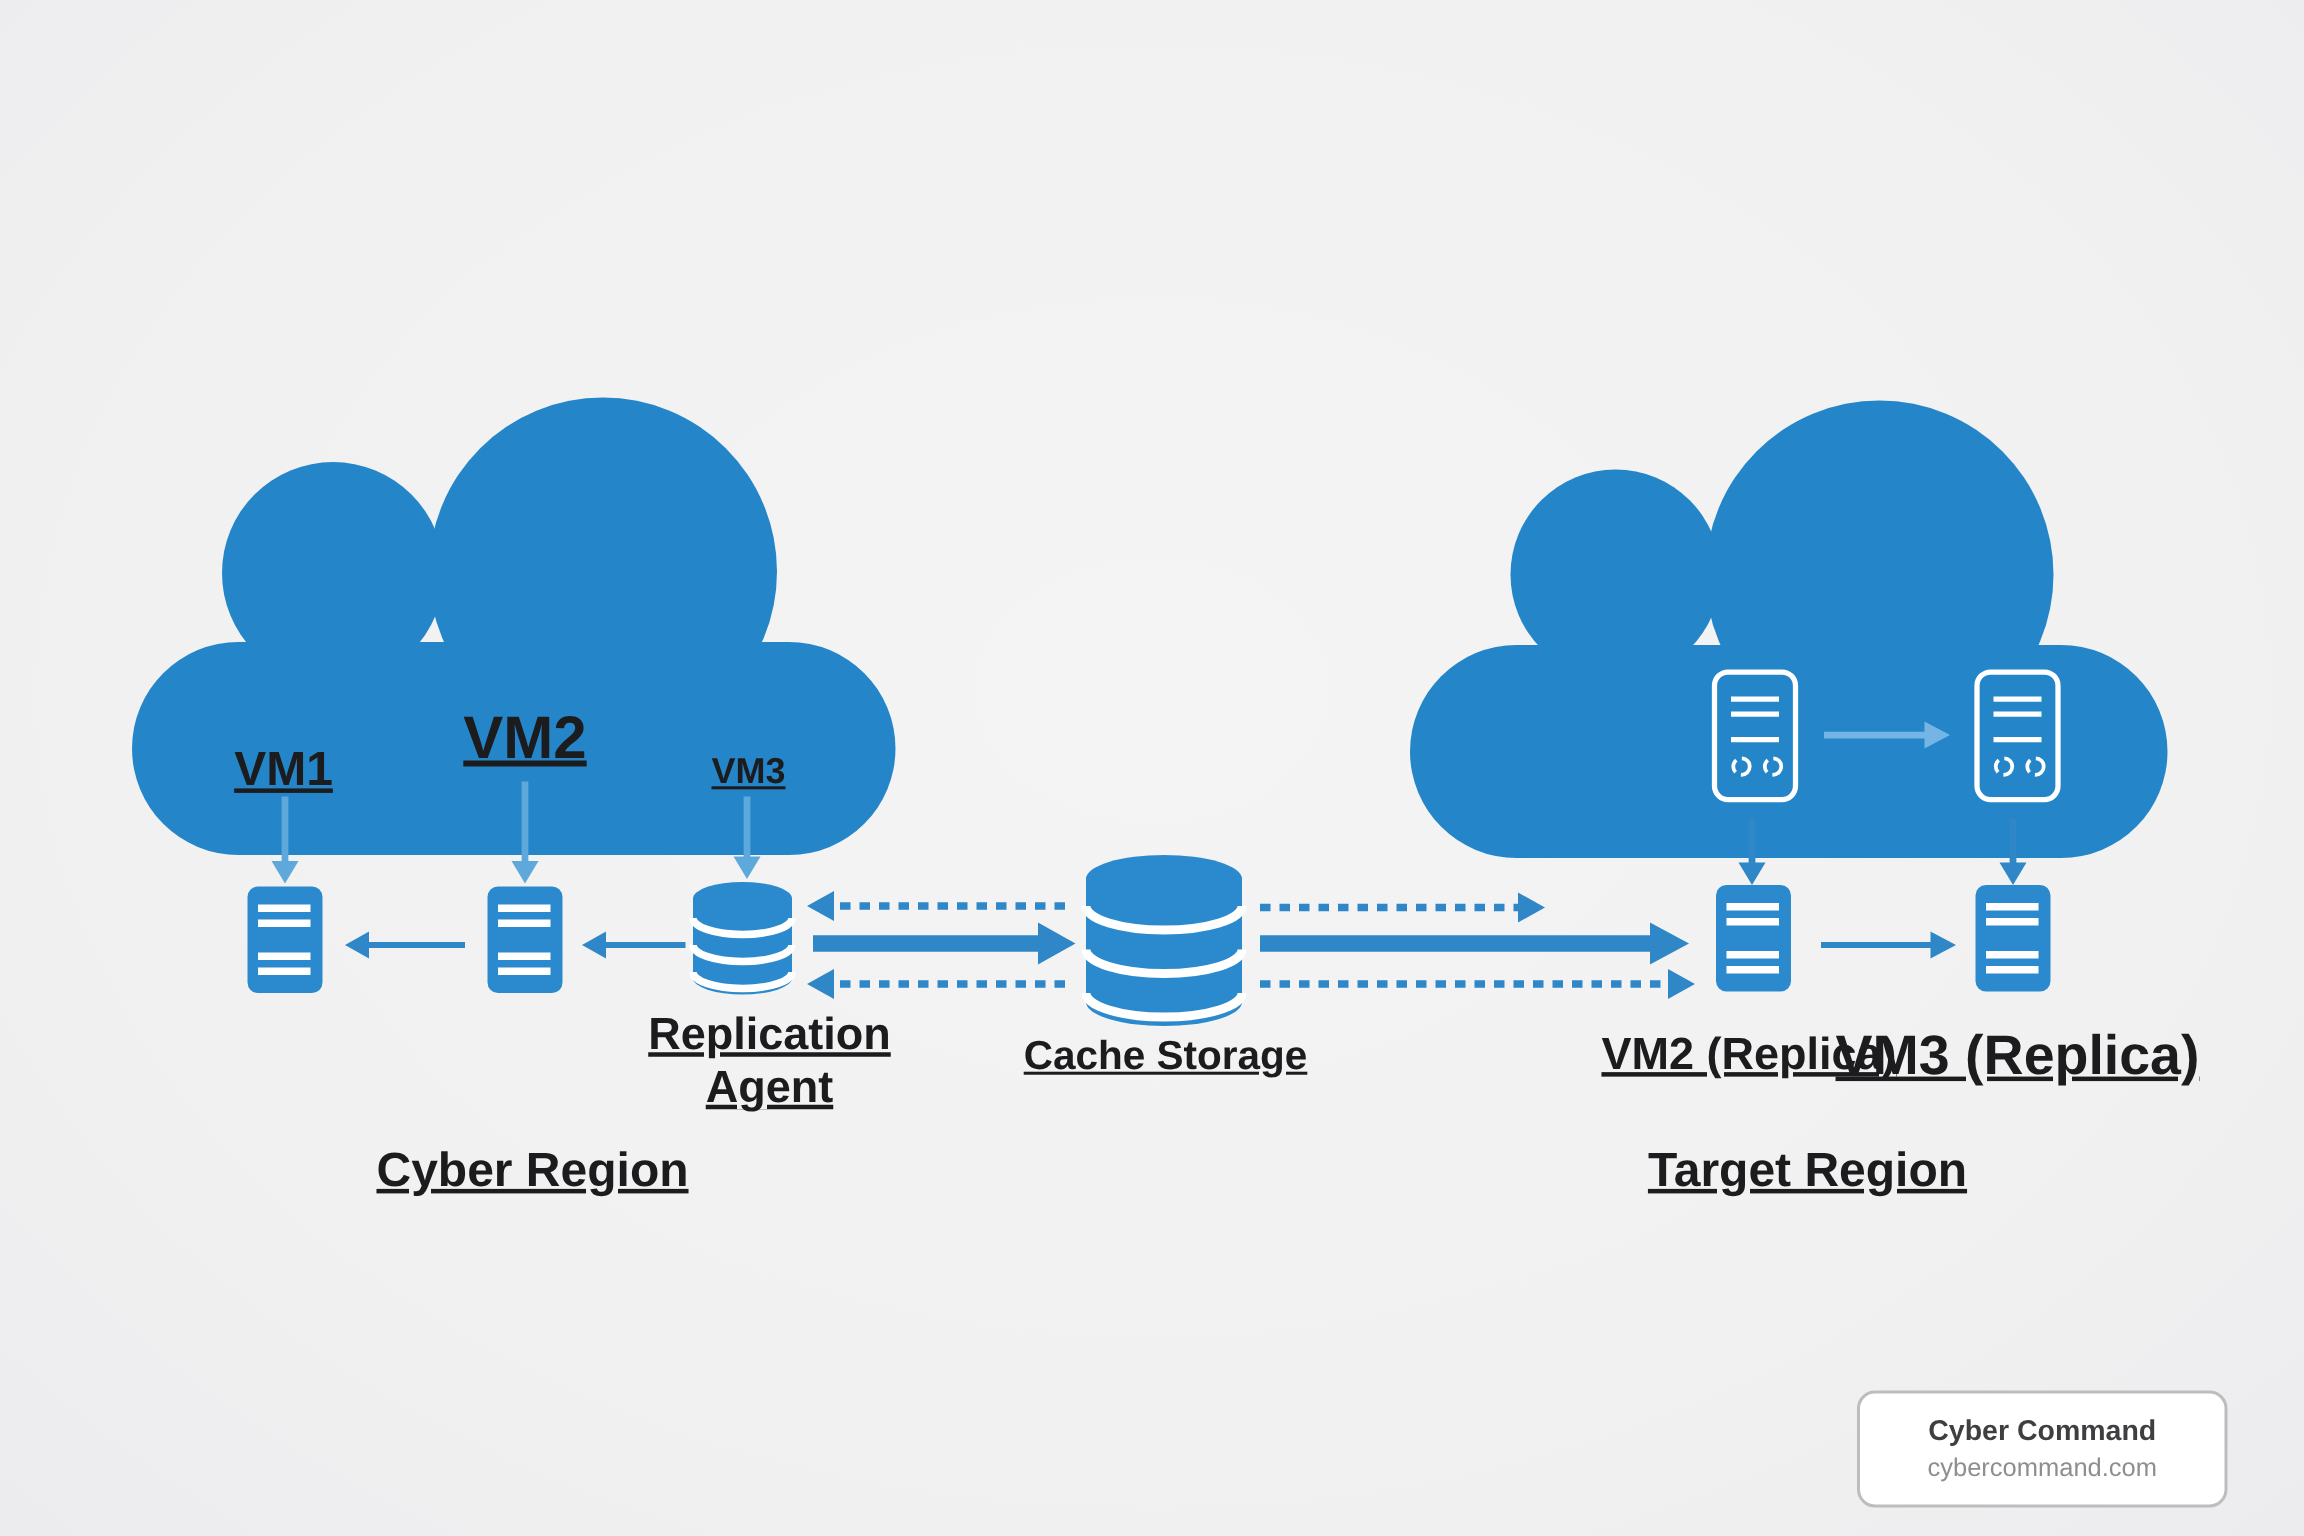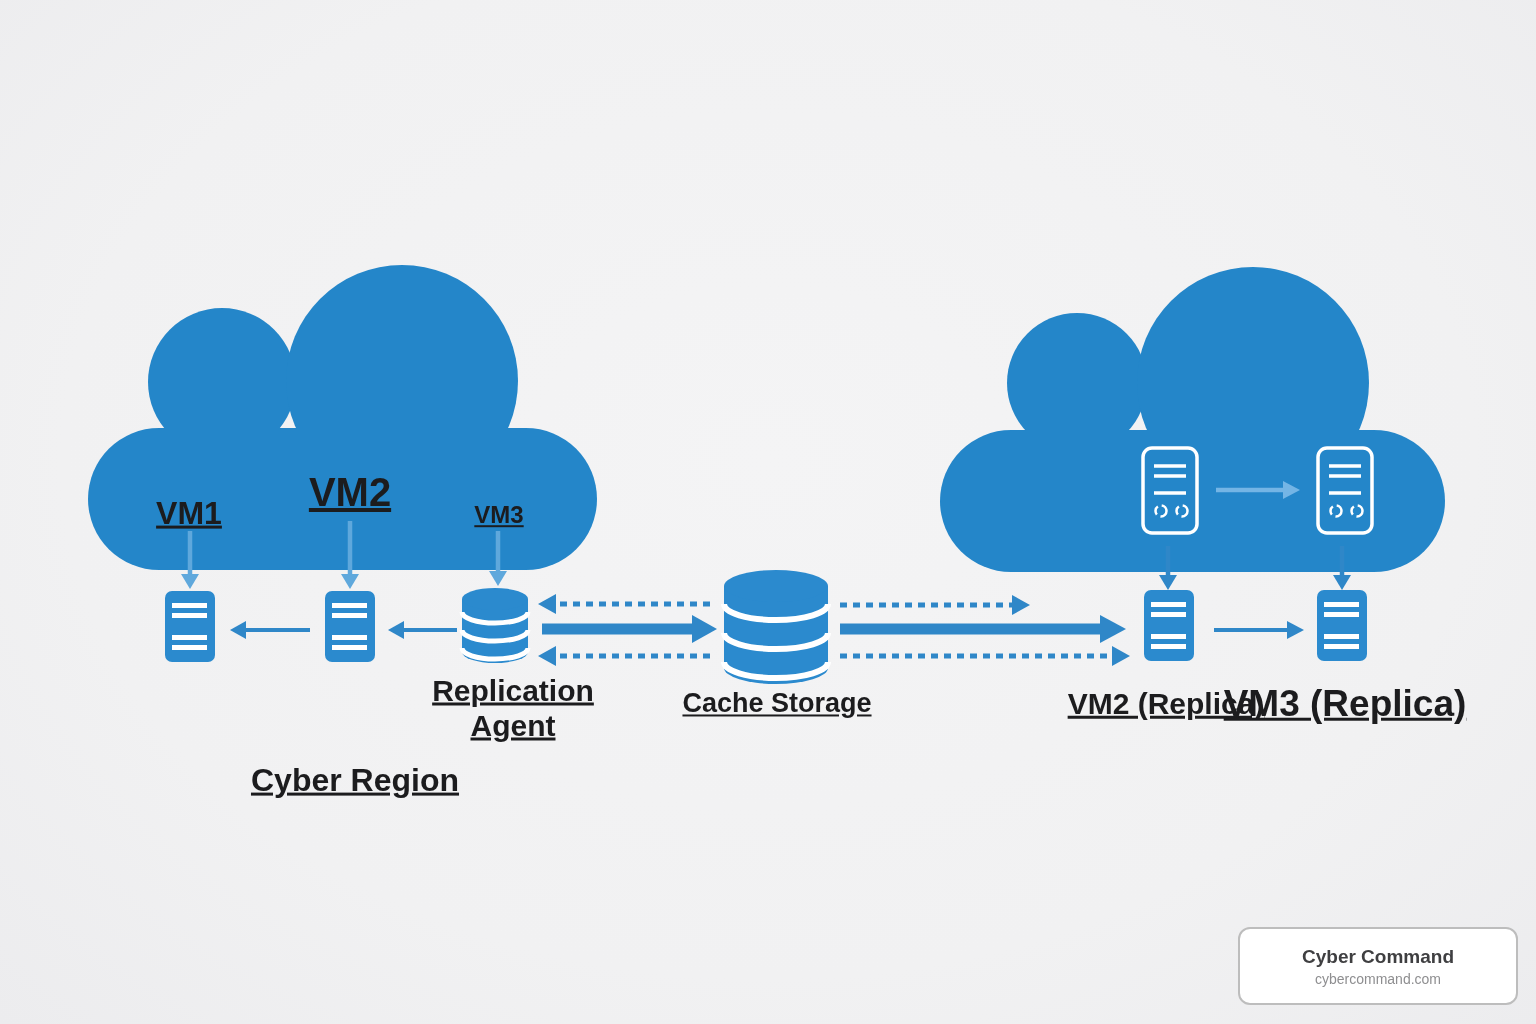--- a/index.html
+++ b/index.html
@@ -23,30 +23,30 @@
   }
   .title{
     position:absolute;left:0;right:0;top:126px;
     text-align:center;
     font-size:38px;font-weight:600;
     color:var(--text,#1c1c1e);
     letter-spacing:-0.5px;
   }
   .wrap{white-space:normal;width:170px;margin-left:18px;}
   .watermark{
-    position:absolute;left:1238px;top:927px;width:280px;height:78px;
+    position:absolute;left:1238px;top:927px;width:247px;height:78px;
     background:#ffffff;
     border:2px solid var(--wmborder,#bdbdbd);
     border-radius:12px;
     box-sizing:border-box;
     display:flex;flex-direction:column;align-items:center;justify-content:center;
     gap:3px;
   }
   .wm-title{font-size:19px;font-weight:700;color:var(--wmtitle,#3f3f41);}
-  .wm-url{font-size:14px;font-weight:400;color:var(--wmurl,#8e8e90);}
+  .wm-url{font-size:17px;font-weight:400;color:var(--wmurl,#8e8e90);}
 
   
   .c{fill:var(--cloud,#2486c9);}
   .i{fill:var(--icon,#2b8ace);}
   .wl{fill:#ffffff;}
   .sep{stroke:#ffffff;fill:none;}
   .ln{stroke:var(--arrow,#2f87c8);}
   .hd{fill:var(--arrow,#2f87c8);}
   .lnl{stroke:var(--arrowlight,#5fa8dc);}
   .hdl{fill:var(--arrowlight,#5fa8dc);}
@@ -208,20 +208,21 @@
 
   <div class="lbl" style="left:189px;top:513px;font-size:32px;">VM1</div>
   <div class="lbl" style="left:350px;top:492px;font-size:40px;">VM2</div>
   <div class="lbl" style="left:499px;top:515px;font-size:24px;">VM3</div>
 
   <div class="lbl wrap" style="left:495px;top:708px;font-size:30px;">Replication Agent</div>
 
   <div class="lbl" style="left:777px;top:704px;font-size:27px;">Cache Storage</div>
 
   <div class="lbl" style="left:355px;top:780px;font-size:32px;">Cyber Region</div>
+  <div class="lbl" style="left:1205px;top:780px;font-size:32px;">Target Region</div>
 
   <div class="lbl" style="left:1166px;top:704px;font-size:30px;">VM2 (Replica)</div>
   <div class="lbl" style="left:1345px;top:704px;font-size:37px;">VM3 (Replica)</div>
 
   <div class="watermark">
     <div class="wm-title">Cyber Command</div>
     <div class="wm-url">cybercommand.com</div>
   </div>
 
 </div>

